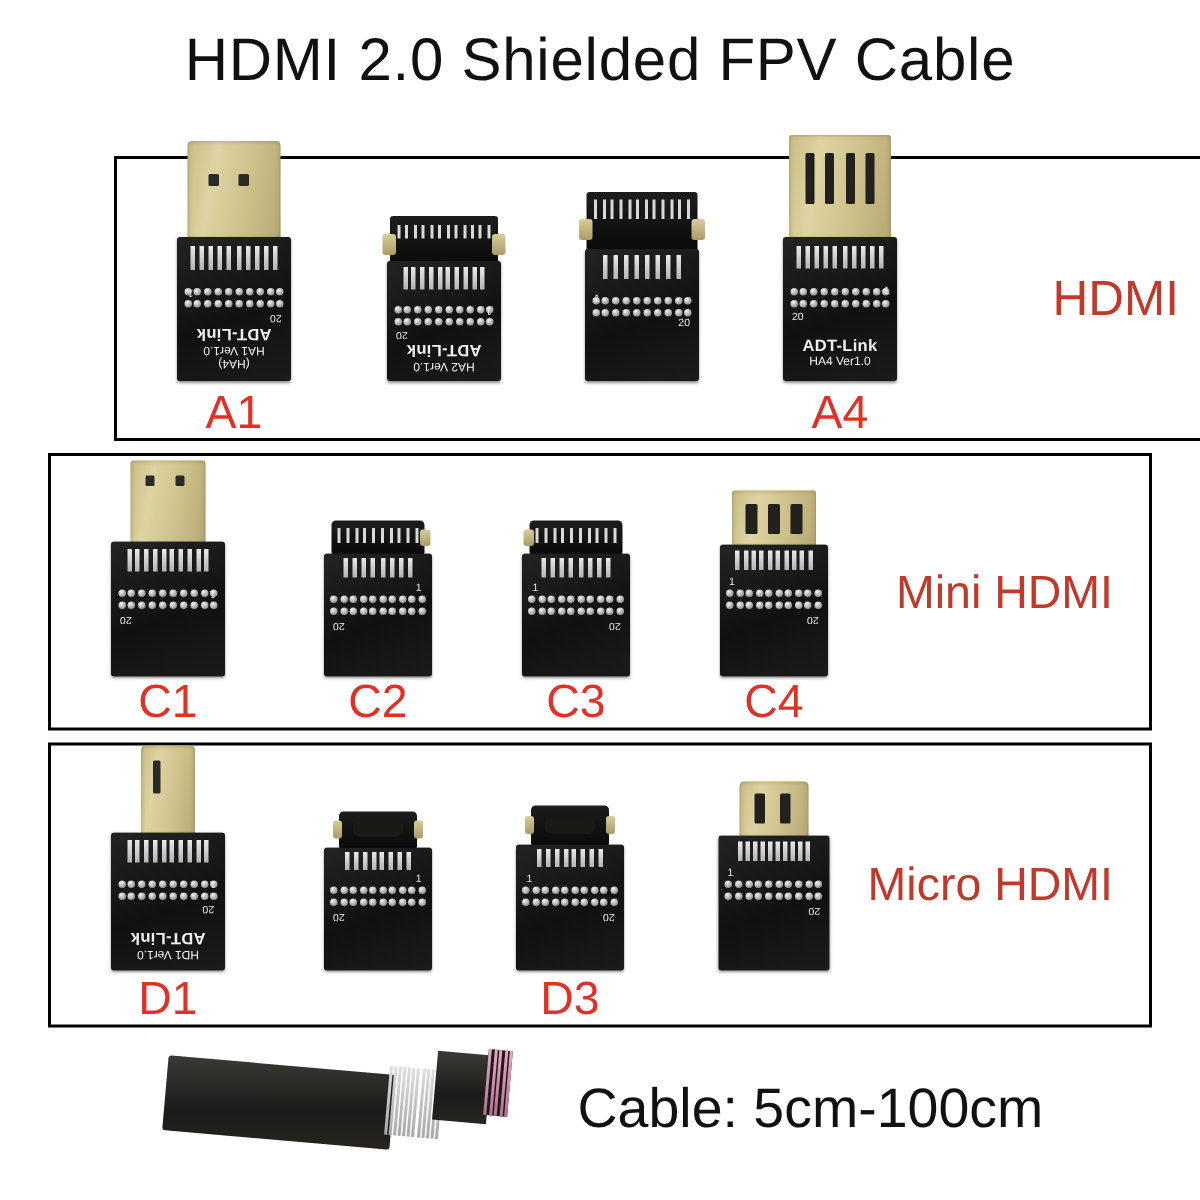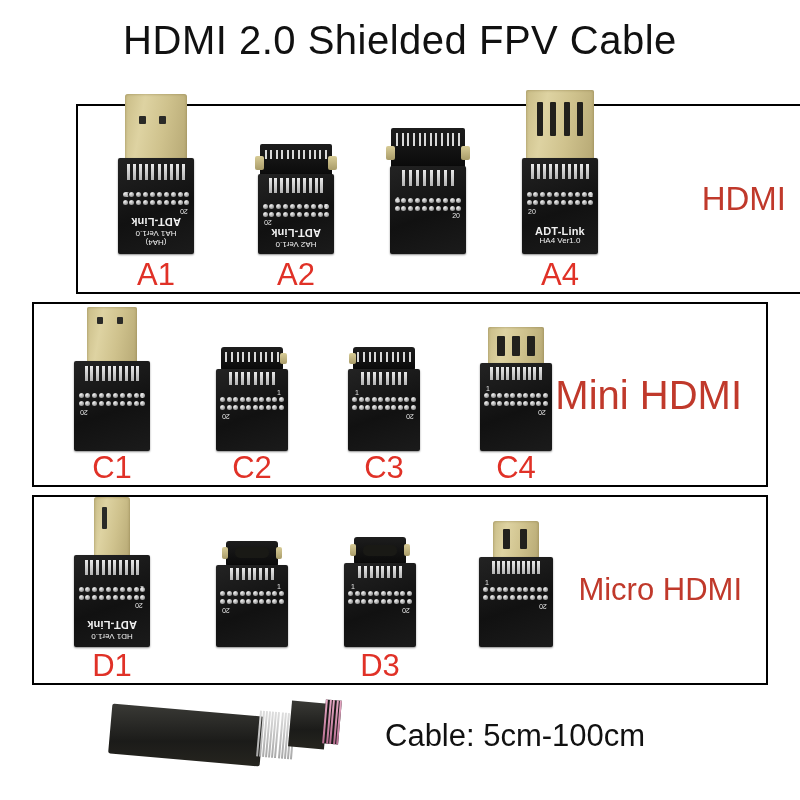--- a/index.html
+++ b/index.html
@@ -17,21 +17,21 @@
     border:2px solid #000;background:#fff;box-sizing:border-box;
   }
   #panel-hdmi{top:104px;height:190px;margin-left:44px;}
   #panel-mini{top:302px;height:185px;}
   #panel-micro{top:495px;height:190px;}
 
   .family-label{
     position:absolute;right:24px;top:50%;transform:translateY(-50%);
     color:#c0392b;font-size:33px;white-space:nowrap;
   }
-  #panel-mini .family-label{font-size:40px;}
+  #panel-mini .family-label{font-size:31px;}
   #panel-micro .family-label{font-size:31px;}
 
   .slot{position:absolute;bottom:0;width:140px;height:100%;}
   .code{
     position:absolute;bottom:2px;left:0;width:100%;text-align:center;
     color:#e03127;font-size:31px;line-height:1;
   }
 
   
   .conn{position:absolute;bottom:36px;left:50%;transform:translateX(-50%);}
@@ -79,21 +79,21 @@
 
   
   #cable-figure{position:absolute;left:110px;top:700px;width:290px;height:80px;}
   .ribbon{position:absolute;background:linear-gradient(175deg,#3a3a36,#1b1b19 60%,#26251f);}
   .wires{position:absolute;display:flex;justify-content:space-between;}
   .wires i{width:2px;height:100%;background:linear-gradient(#dedede,#a8a8a8);}
   .tip{position:absolute;display:flex;justify-content:space-between;background:#1a1a18;}
   .tip i{width:2px;height:100%;background:linear-gradient(#e6a8c4,#b96f92);}
 
   #cable-length{
-    position:absolute;left:385px;top:718px;font-size:31px;color:#111;white-space:nowrap;
+    position:absolute;left:385px;top:718px;font-size:37px;color:#111;white-space:nowrap;
   }
 </style>
 </head>
 <body>
 
 <div class="title">HDMI 2.0 Shielded FPV Cable</div>
 
 <div class="panel" id="panel-hdmi">
 
   <div class="family-label">HDMI</div>
@@ -215,21 +215,20 @@
             </div>
         </div>
         <span class="pinnum flip" style="right:6px;top:29px;">1</span>
         <span class="pinnum flip" style="left:6px;top:45px;">20</span>
         <div class="silk flip" style="bottom:6px;left:0;">
           <s>HA2 Ver1.0</s>
           <b>ADT-Link</b>
         </div>
       </div>
     </div>
-    <div class="code">A2</div>
   </div>
 
   <div class="slot" style="left:280px;">
     <div class="conn" style="bottom:38px;">
       <div class="ra-block" style="width:74px;height:42px;bottom:84px;">
         <div class="teeth" style="top:12%;height:30%;">
             <i></i>
             <i></i>
             <i></i>
             <i></i>

